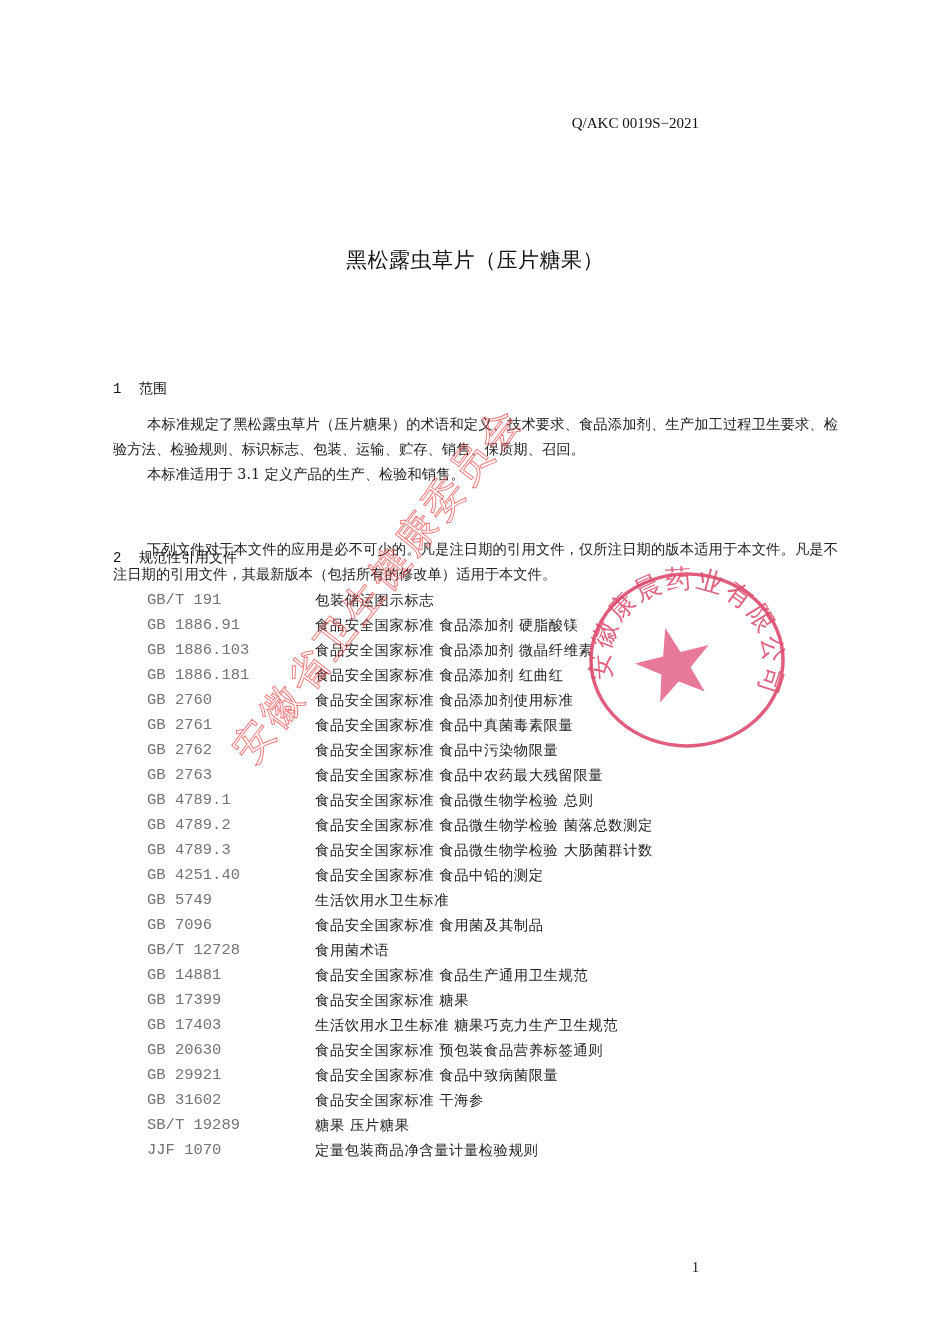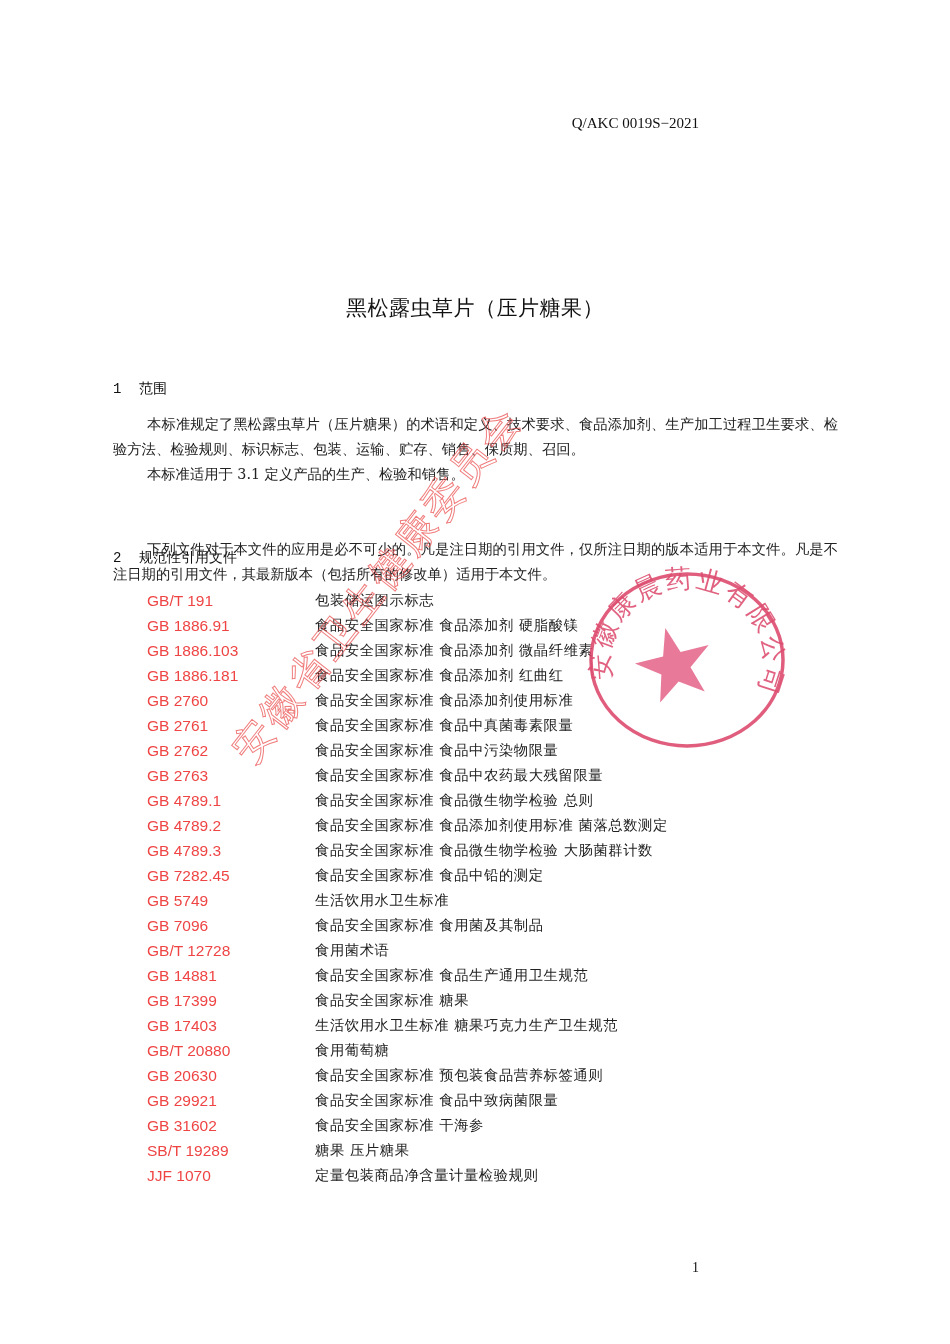--- a/index.html
+++ b/index.html
@@ -34,21 +34,20 @@
     .doc-title {
       position: absolute;
       top: 246px;
       left: 0;
       width: 950px;
       text-align: center;
       font-family: "DejaVu Sans", sans-serif;
       font-size: 21px;
       color: #111;
       letter-spacing: 0.5px;
-      margin-top: 48px;
     }
     .section-heading {
       position: absolute;
       left: 113px;
       font-family: Liberation Mono, monospace;
       font-size: 14px;
       color: #111;
     }
     .section-heading .num {
       display: inline-block;
@@ -78,23 +77,23 @@
       list-style: none;
     }
     .ref-item {
       height: 25px;
       line-height: 25px;
       display: flex;
       white-space: nowrap;
     }
     .ref-code {
       width: 168px;
-      font-family: Liberation Sans, sans-serif;
+      font-family: Liberation Mono, monospace;
       font-size: 15.5px;
-      color: #ef4444;
+      color: #737373;
     }
     .ref-title {
       font-size: 14.3px;
       color: #222;
       letter-spacing: 0.6px;
     }
     .page-number {
       position: absolute;
       top: 1260px;
       right: 113px;
@@ -185,28 +184,28 @@
     <li class="ref-item">
         <span class="ref-code">GB 2763</span>
         <span class="ref-title">食品安全国家标准 食品中农药最大残留限量</span>
       </li>
     <li class="ref-item">
         <span class="ref-code">GB 4789.1</span>
         <span class="ref-title">食品安全国家标准 食品微生物学检验 总则</span>
       </li>
     <li class="ref-item">
         <span class="ref-code">GB 4789.2</span>
-        <span class="ref-title">食品安全国家标准 食品添加剂使用标准 菌落总数测定</span>
+        <span class="ref-title">食品安全国家标准 食品微生物学检验 菌落总数测定</span>
       </li>
     <li class="ref-item">
         <span class="ref-code">GB 4789.3</span>
         <span class="ref-title">食品安全国家标准 食品微生物学检验 大肠菌群计数</span>
       </li>
     <li class="ref-item">
-        <span class="ref-code">GB 7282.45</span>
+        <span class="ref-code">GB 4251.40</span>
         <span class="ref-title">食品安全国家标准 食品中铅的测定</span>
       </li>
     <li class="ref-item">
         <span class="ref-code">GB 5749</span>
         <span class="ref-title">生活饮用水卫生标准</span>
       </li>
     <li class="ref-item">
         <span class="ref-code">GB 7096</span>
         <span class="ref-title">食品安全国家标准 食用菌及其制品</span>
       </li>
@@ -218,24 +217,20 @@
         <span class="ref-code">GB 14881</span>
         <span class="ref-title">食品安全国家标准 食品生产通用卫生规范</span>
       </li>
     <li class="ref-item">
         <span class="ref-code">GB 17399</span>
         <span class="ref-title">食品安全国家标准 糖果</span>
       </li>
     <li class="ref-item">
         <span class="ref-code">GB 17403</span>
         <span class="ref-title">生活饮用水卫生标准 糖果巧克力生产卫生规范</span>
-      </li>
-    <li class="ref-item">
-        <span class="ref-code">GB/T 20880</span>
-        <span class="ref-title">食用葡萄糖</span>
       </li>
     <li class="ref-item">
         <span class="ref-code">GB 20630</span>
         <span class="ref-title">食品安全国家标准 预包装食品营养标签通则</span>
       </li>
     <li class="ref-item">
         <span class="ref-code">GB 29921</span>
         <span class="ref-title">食品安全国家标准 食品中致病菌限量</span>
       </li>
     <li class="ref-item">

